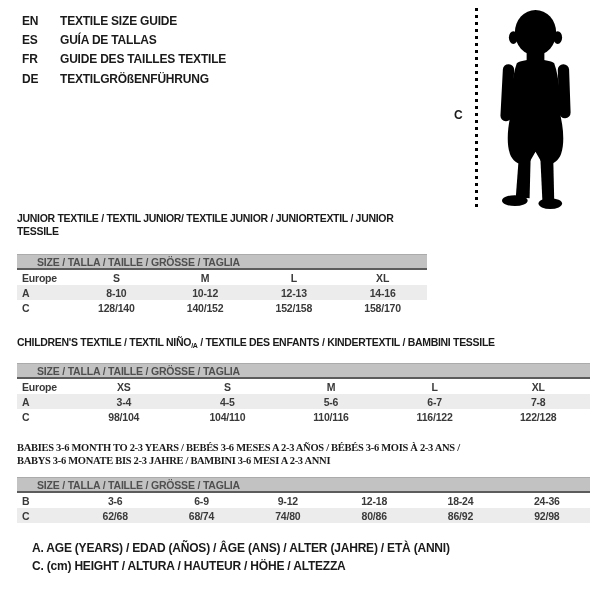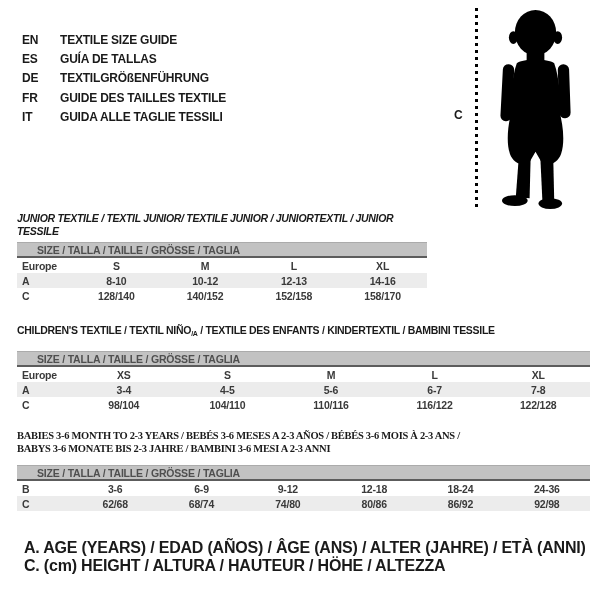--- a/index.html
+++ b/index.html
@@ -6,21 +6,21 @@
     --bg:#ffffff; --ink:#1a1a1a; --tbl-ink:#3a3a3a;
     --bar-bg:#c2c2c2; --bar-ink:#4f4f4f; --shade:#ececec; --sil:#000000;
   }
   html,body{margin:0;padding:0;}
   .page{
     position:relative; width:600px; height:600px; background:var(--bg);
     font-family:"Liberation Sans","DejaVu Sans",sans-serif; font-weight:bold;
     color:var(--ink); overflow:hidden;
   }
   
-  .langs{position:absolute; left:22px; top:30px; font-size:12px; letter-spacing:-0.2px;}
+  .langs{position:absolute; left:22px; top:11px; font-size:12px; letter-spacing:-0.2px;}
   .lang-row{display:flex; height:19.4px; align-items:center;}
   .lang-code{width:38px;}
   
   .figure{position:absolute; left:450px; top:6px; width:150px; height:212px;}
   .hline{
     position:absolute; left:25px; top:2px; width:3px; height:201px;
     background:repeating-linear-gradient(to bottom, var(--sil) 0 3.5px, transparent 3.5px 7px);
   }
   .hlabel{position:absolute; left:4px; top:102px; font-size:12px;}
   .baby{position:absolute; left:33px; top:2px;}
@@ -34,53 +34,49 @@
     height:16px; line-height:14px; padding-left:20px; box-sizing:border-box;
     border-top:1px solid #ababab; border-bottom:2px solid #5c5c5c;
     letter-spacing:-0.2px;
   }
   .trow{display:flex; height:15px; align-items:center; font-size:10.5px; color:var(--tbl-ink); letter-spacing:-0.2px;}
   .trow.shaded{background:var(--shade);}
   .tlabel{width:55px; padding-left:5px; box-sizing:border-box;}
   .tcell{flex:1; text-align:center;}
   .table-0{width:410px;}
   .table-1,.table-2{width:573px;}
-  .table-0 .table-title{margin-bottom:4px;font-style:italic;}
+  .table-0 .table-title{margin-bottom:16px;}
   .table-1{margin-top:21px;}
   .table-1 .table-title{margin-bottom:11px;}
   .table-2{margin-top:17px;}
   .table-2 .table-title{margin-bottom:10px;font-family:Liberation Serif, serif;}
   
-  .notes{position:absolute; left:24px; top:539px; font-size:16px; line-height:18.3px; letter-spacing:-0.2px;}
+  .notes{position:absolute; left:32px; top:539px; font-size:12px; line-height:18.3px; letter-spacing:-0.2px;}
 </style>
 </head>
 <body>
 
 <div class="page">
 
   <div class="langs" id="langs-root">
       <div class="lang-row">
         <span class="lang-code">EN</span>
         <span class="lang-label">TEXTILE SIZE GUIDE</span>
       </div>
       <div class="lang-row">
         <span class="lang-code">ES</span>
         <span class="lang-label">GUÍA DE TALLAS</span>
       </div>
       <div class="lang-row">
-        <span class="lang-code">DE</span>
-        <span class="lang-label">TEXTILGRÖßENFÜHRUNG</span>
-      </div>
-      <div class="lang-row">
         <span class="lang-code">FR</span>
         <span class="lang-label">GUIDE DES TAILLES TEXTILE</span>
       </div>
       <div class="lang-row">
-        <span class="lang-code">IT</span>
-        <span class="lang-label">GUIDA ALLE TAGLIE TESSILI</span>
+        <span class="lang-code">DE</span>
+        <span class="lang-label">TEXTILGRÖßENFÜHRUNG</span>
       </div>
     </div>
 
   <div class="figure">
     <div class="hlabel">C</div>
     <div class="hline"></div>
     <svg class="baby" width="106" height="202" viewBox="0 0 105 205" aria-hidden="true">
       <g fill="#000000">
         <ellipse cx="52" cy="25" rx="21" ry="23"></ellipse>
         <ellipse cx="29.5" cy="30" rx="4.5" ry="6.5"></ellipse>

